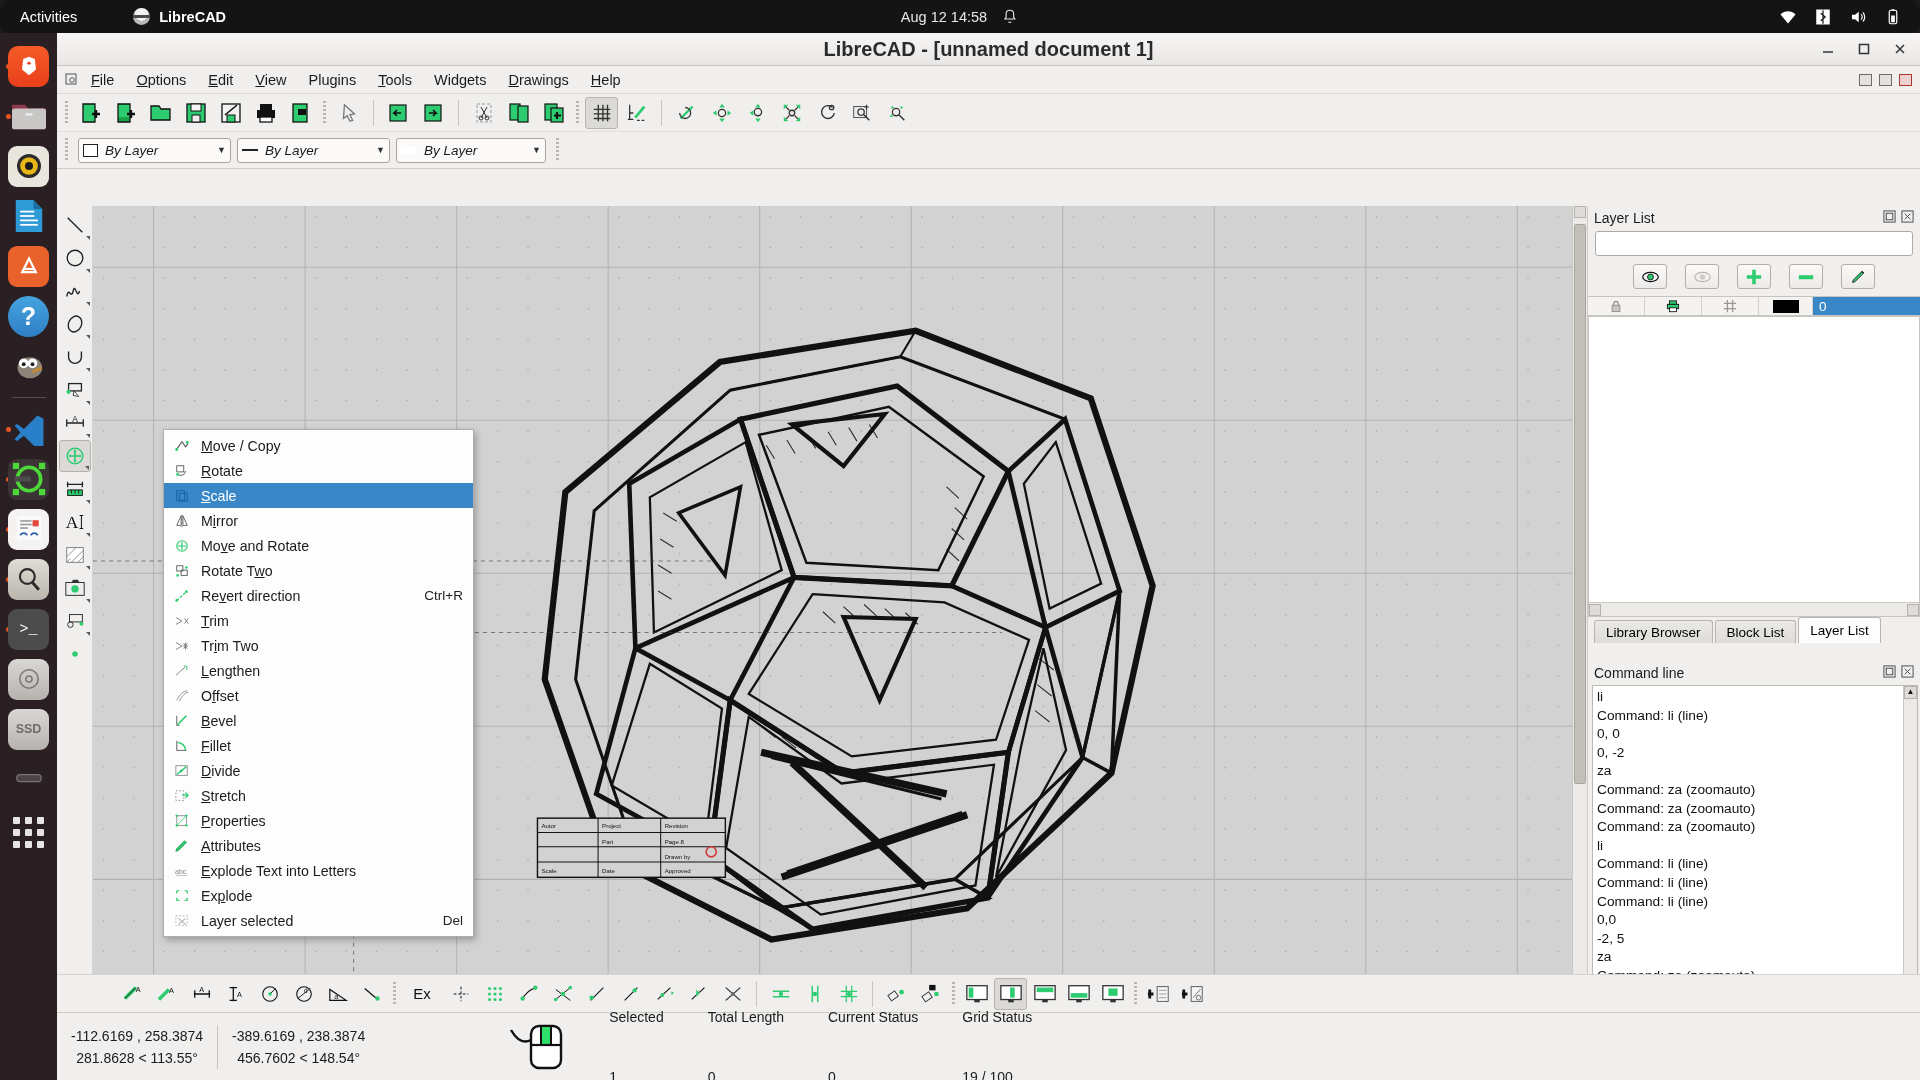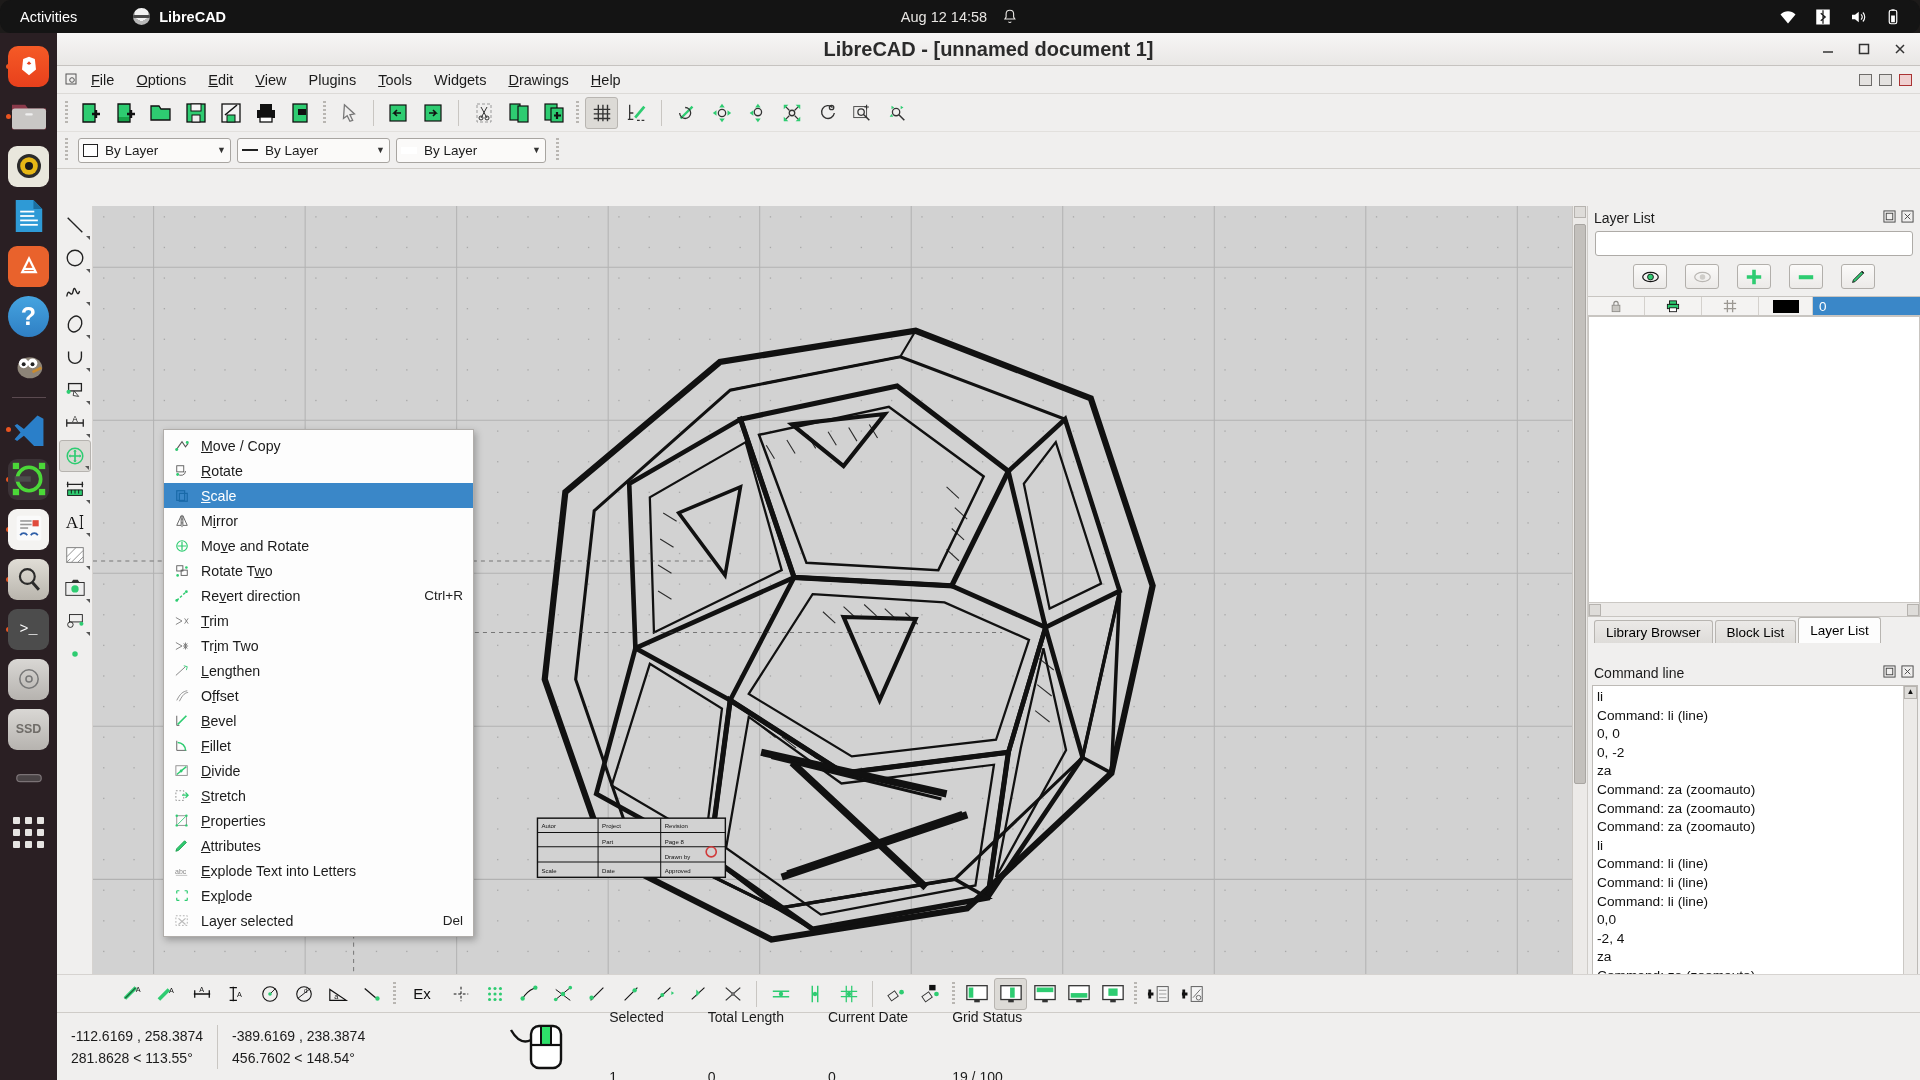--- a/index.html
+++ b/index.html
@@ -52,21 +52,21 @@
   .tbar{height:38px;background:#f0efee;display:flex;align-items:center;padding-left:4px;gap:2px;border-bottom:1px solid #e2e0dd;}
   .tb-btn{width:33px;height:32px;display:flex;align-items:center;justify-content:center;border-radius:3px;cursor:pointer;}
   .tb-btn.on{background:#dcdad6;border:1px solid #b8b5b1;}
   .tb-sep{width:3px;height:24px;margin:0 4px;background:
      repeating-linear-gradient(180deg,#b9b6b2 0 2px, transparent 2px 4px);}
   .tb-divider{width:1px;height:26px;background:#c9c6c2;margin:0 6px;}
 
   
   .attrbar{height:37px;background:#f0efee;display:flex;align-items:center;padding-left:4px;gap:6px;border-bottom:1px solid #cfccc8;}
   .combo{height:25px;border:1px solid #a8a5a1;background:#fbfaf9;border-radius:3px;display:flex;align-items:center;
-     padding:0 4px;font-size:13.5px;color:#1b1b1b;cursor:pointer;gap:7px;}
+     padding:0 4px;font-size:13.5px;color:#1b1b1b;cursor:pointer;gap:7px;font-style:italic;}
   .combo .cb-arrow{margin-left:auto;font-size:9px;color:#333;}
 
   
   .body{position:absolute;left:0;top:173px;width:1863px;height:806px;display:flex;}
   .lefttools{width:36px;background:#f0efee;display:flex;flex-direction:column;align-items:center;
      padding-top:3px;gap:1px;border-right:1px solid #d6d3d0;}
   .lt-btn{width:32px;height:32px;display:flex;align-items:center;justify-content:center;position:relative;cursor:pointer;border-radius:3px;}
   .lt-btn.on{background:#dcdad6;border:1px solid #b6b3af;}
   .lt-btn .tri{position:absolute;right:1px;bottom:1px;width:0;height:0;border-left:4px solid transparent;border-top:4px solid #555;}
 
@@ -94,21 +94,21 @@
   .tab.active{background:#fdfdfd;height:26px;font-weight:normal;}
   .cmd-body{flex:1;background:#fff;border:1px solid #bdbab6;margin:1px 2px 0 4px;position:relative;overflow:hidden;
      font-size:13.7px;line-height:18.6px;color:#111;padding:2px 4px;}
   .cmd-input{height:22px;background:#f0efee;display:flex;align-items:center;padding-left:4px;font-size:14px;color:#1b1b1b;}
 
   
   .btmbar{position:absolute;left:0;bottom:68px;width:1863px;height:38px;background:#f0efee;
      display:flex;align-items:center;padding-left:60px;gap:1px;border-top:1px solid #d6d3d0;}
   .statusbar{position:absolute;left:0;bottom:0;width:1863px;height:68px;background:#f0efee;border-top:1px solid #cfccc8;
      display:flex;align-items:center;font-size:14px;color:#1b1b1b;}
-  .sb-cell{padding:0 14px;height:52px;display:flex;flex-direction:column;justify-content:center;gap:6px;}
+  .sb-cell{padding:0 14px;height:52px;display:flex;flex-direction:column;justify-content:center;gap:6px;align-items:center;}
   .sb-div{width:1px;height:44px;background:#c9c6c2;}
   .sb-grid{display:grid;grid-template-columns:repeat(4,auto);column-gap:26px;row-gap:6px;padding-left:28px;gap:44px;}
 
   
   .ctxmenu{position:absolute;left:106px;top:396px;width:311px;background:#fdfdfd;border:1px solid #b0adaa;
      box-shadow:2px 3px 7px rgba(0,0,0,.28);z-index:40;padding:3px 0;}
   .ctxrow{height:25px;display:flex;align-items:center;padding:0 10px 0 8px;font-size:14.2px;color:#1b1b1b;cursor:pointer;gap:10px;}
   .ctxrow.sel{background:#3a87c8;color:#fff;}
   .ctx-ic{width:19px;height:17px;display:flex;align-items:center;justify-content:center;flex:0 0 19px;}
   .ctx-key{margin-left:auto;font-size:13.5px;color:#222;}
@@ -2136,21 +2136,21 @@
             <div>0, -2</div>
             <div>za</div>
             <div>Command: za (zoomauto)</div>
             <div>Command: za (zoomauto)</div>
             <div>Command: za (zoomauto)</div>
             <div>li</div>
             <div>Command: li (line)</div>
             <div>Command: li (line)</div>
             <div>Command: li (line)</div>
             <div>0,0</div>
-            <div>-2, 4</div>
+            <div>-2, 5</div>
             <div>za</div>
             <div>Command: za (zoomauto)</div>
             <div>Command: za (zoomauto)</div>
           </div>
         <div style="position:absolute;right:0;top:0;bottom:0;width:14px;background:#eceae8;border-left:1px solid #cbc8c4">
           <div style="width:13px;height:13px;background:#dedcd9;border:1px solid #b6b3af;display:flex;align-items:center;justify-content:center;font-size:8px">▲</div>
           <div style="position:absolute;bottom:0;width:13px;height:13px;background:#dedcd9;border:1px solid #b6b3af;display:flex;align-items:center;justify-content:center;font-size:8px">▼</div>
         </div>
       </div>
       <div class="cmd-input">
@@ -2383,21 +2383,21 @@
       <svg width="54" height="50" viewBox="0 0 54 50">
         <path d="M2 10c8 14 16 12 20 10" fill="none" stroke="#111" stroke-width="2.4"></path>
         <rect x="22" y="6" width="30" height="42" rx="8" fill="#fff" stroke="#111" stroke-width="2.4"></rect>
         <rect x="32" y="6" width="10" height="19" fill="#2ee06a" stroke="#111" stroke-width="2"></rect>
         <path d="M22 25h30" stroke="#111" stroke-width="2.2"></path>
       </svg>
     </div>
     <div class="sb-grid">
       <span>Selected</span>
       <span>Total Length</span>
-      <span>Current Date</span>
+      <span>Current Status</span>
       <span>Grid Status</span>
       <span>1</span>
       <span>0</span>
       <span>0</span>
       <span>19 / 100</span>
     </div>
   </div>
 
   <div class="ctxmenu" id="ctxmenu">
       <div class="ctxrow">

